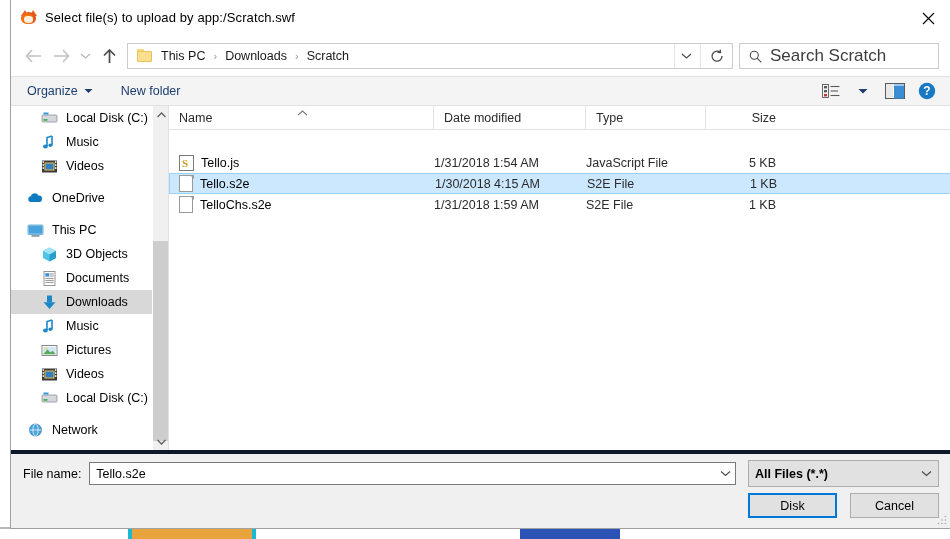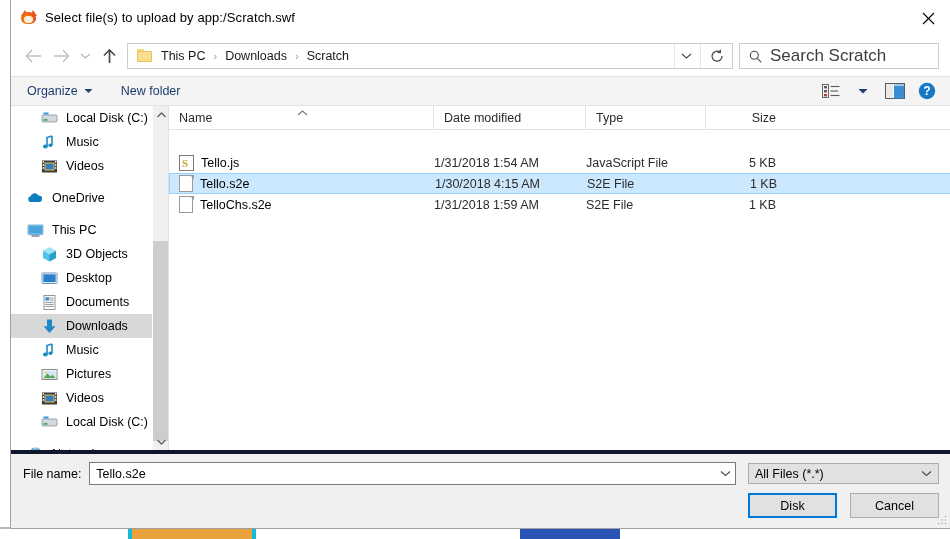--- a/index.html
+++ b/index.html
@@ -221,24 +221,25 @@
     flex: 1 1 auto; height: 23px; background: #ffffff;
     border: 1px solid #7a7a7a; display: flex; align-items: center;
     position: relative; padding-left: 6px; min-width: 0;
   }
   #fname-value { font-size: 12.5px; color: #000000; }
   #fname-chevron {
     position: absolute; right: 0; top: 0; bottom: 0; width: 20px;
     display: flex; align-items: center; justify-content: center;
   }
   #filter-select {
-    width: 191px; flex: 0 0 191px; height: 21px; margin-left: 12px;
+    width: 191px; flex: 0 0 191px; height: 27px; margin-left: 12px;
     background: #e1e1e1; border: 1px solid #adadad;
     display: flex; align-items: center; padding-left: 6px;
     position: relative;
+    font-weight: bold;
   }
   #filter-value { font-size: 12.5px; color: #000000; }
   #filter-chevron { position: absolute; right: 6px; top: 0; bottom: 0; display: flex; align-items: center; }
 
   #btn-row { display: flex; justify-content: flex-end; margin-top: 8px; gap: 13px; }
   .dlg-btn {
     width: 89px; height: 25px;
     display: flex; align-items: center; justify-content: center;
     font-size: 12.5px; color: #000000;
     background: #e1e1e1; border: 1px solid #adadad;
@@ -450,29 +451,20 @@
           <span class="side-ico">
             <svg width="17" height="17" viewBox="0 0 17 17" aria-hidden="true">
               <path d="M8.5 1.5 L15 5 L15 12 L8.5 15.5 L2 12 L2 5 Z" fill="#4fc3e8"></path>
               <path d="M8.5 1.5 L15 5 L8.5 8.5 L2 5 Z" fill="#9fe3f6"></path>
               <path d="M8.5 8.5 L15 5 L15 12 L8.5 15.5 Z" fill="#2a9fc9"></path>
             </svg>
           </span>
           <span>3D Objects</span>
         </div>
 
-        <div class="side-item indent1">
-          <span class="side-ico">
-            <svg width="17" height="17" viewBox="0 0 17 17" aria-hidden="true">
-              <rect x="1" y="3" width="15" height="10.5" rx="0.8" fill="#ffffff" stroke="#6b96b8" stroke-width="1"></rect>
-              <rect x="2.3" y="4.3" width="12.4" height="7.9" fill="#2a7fc9"></rect>
-            </svg>
-          </span>
-          <span>Desktop</span>
-        </div>
 
         <div class="side-item indent1">
           <span class="side-ico">
             <svg width="17" height="17" viewBox="0 0 17 17" aria-hidden="true">
               <rect x="3" y="1.5" width="11" height="14" fill="#ffffff" stroke="#8a8a8a" stroke-width="0.9"></rect>
               <rect x="4.3" y="3.2" width="4" height="3.4" fill="#3a8fd4"></rect>
               <line x1="9" y1="4" x2="12.7" y2="4" stroke="#7a7a7a" stroke-width="0.8"></line>
               <line x1="9" y1="6" x2="12.7" y2="6" stroke="#7a7a7a" stroke-width="0.8"></line>
               <line x1="4.3" y1="8.4" x2="12.7" y2="8.4" stroke="#7a7a7a" stroke-width="0.8"></line>
               <line x1="4.3" y1="10.4" x2="12.7" y2="10.4" stroke="#7a7a7a" stroke-width="0.8"></line>

